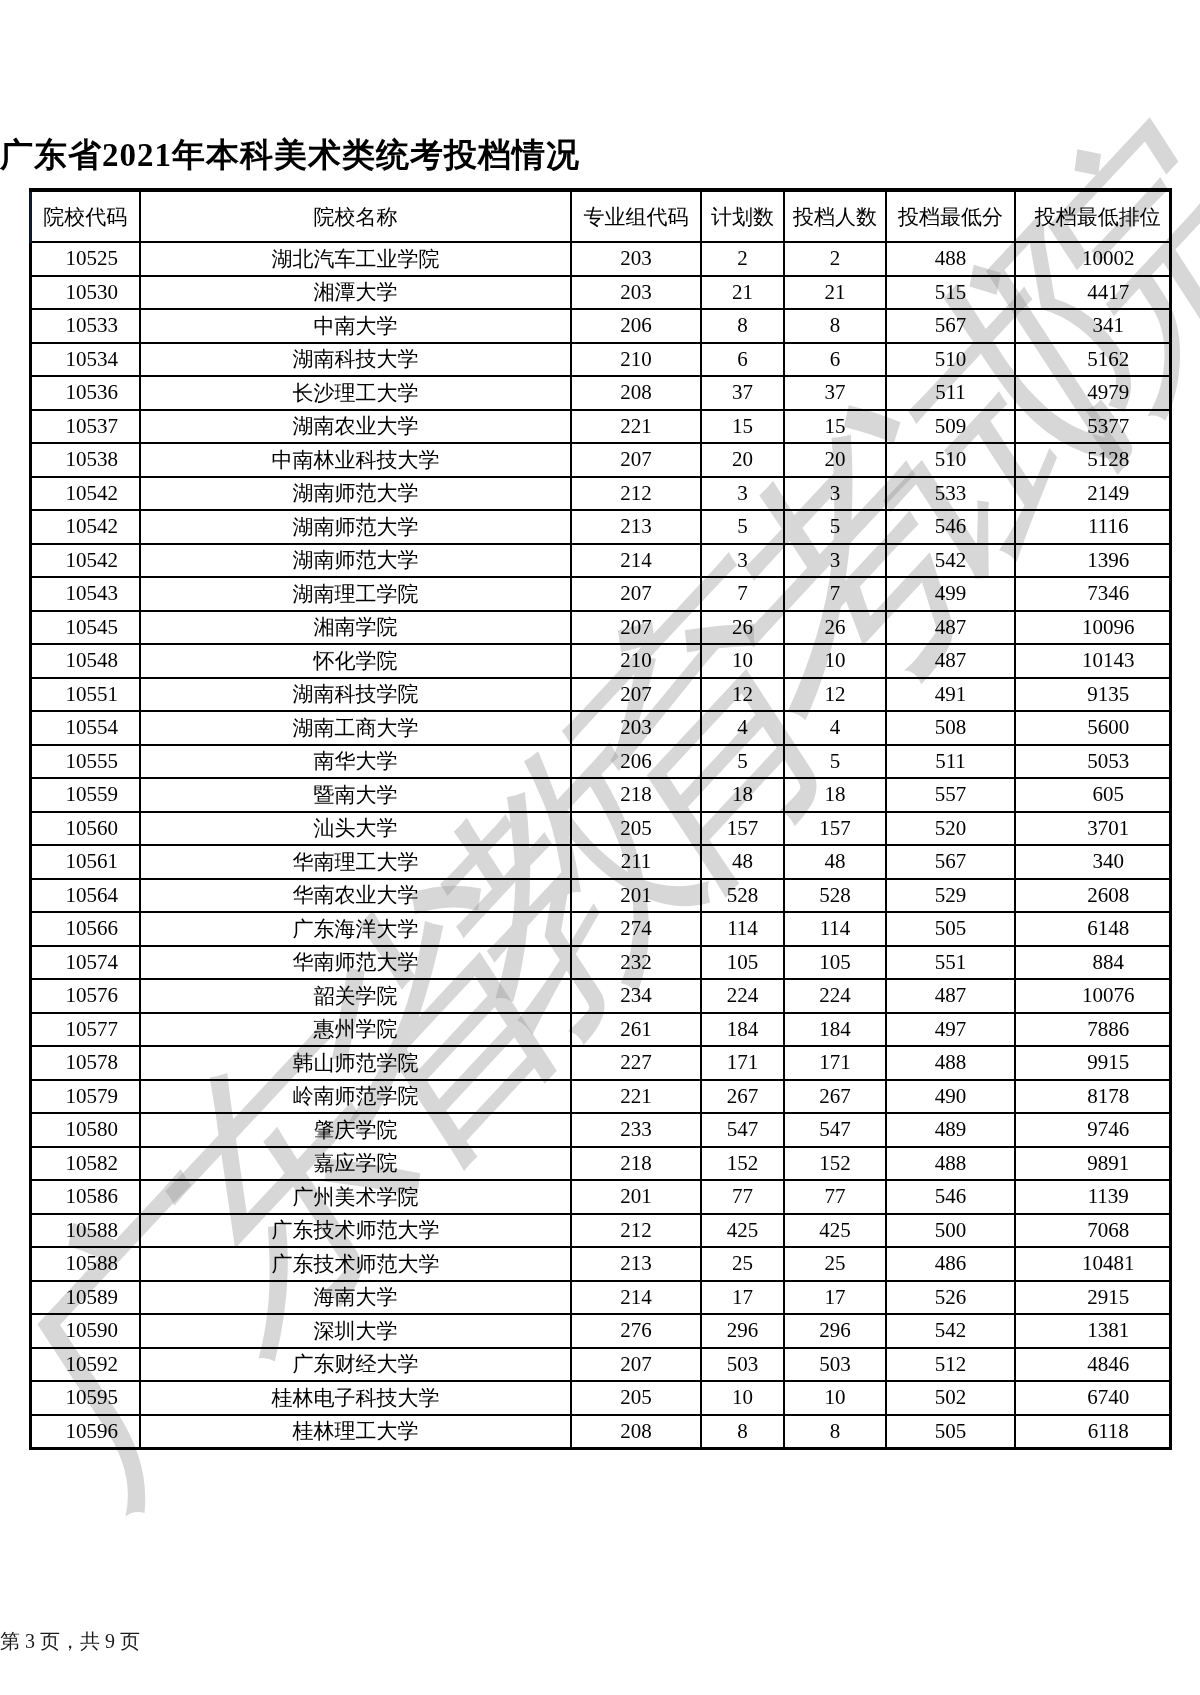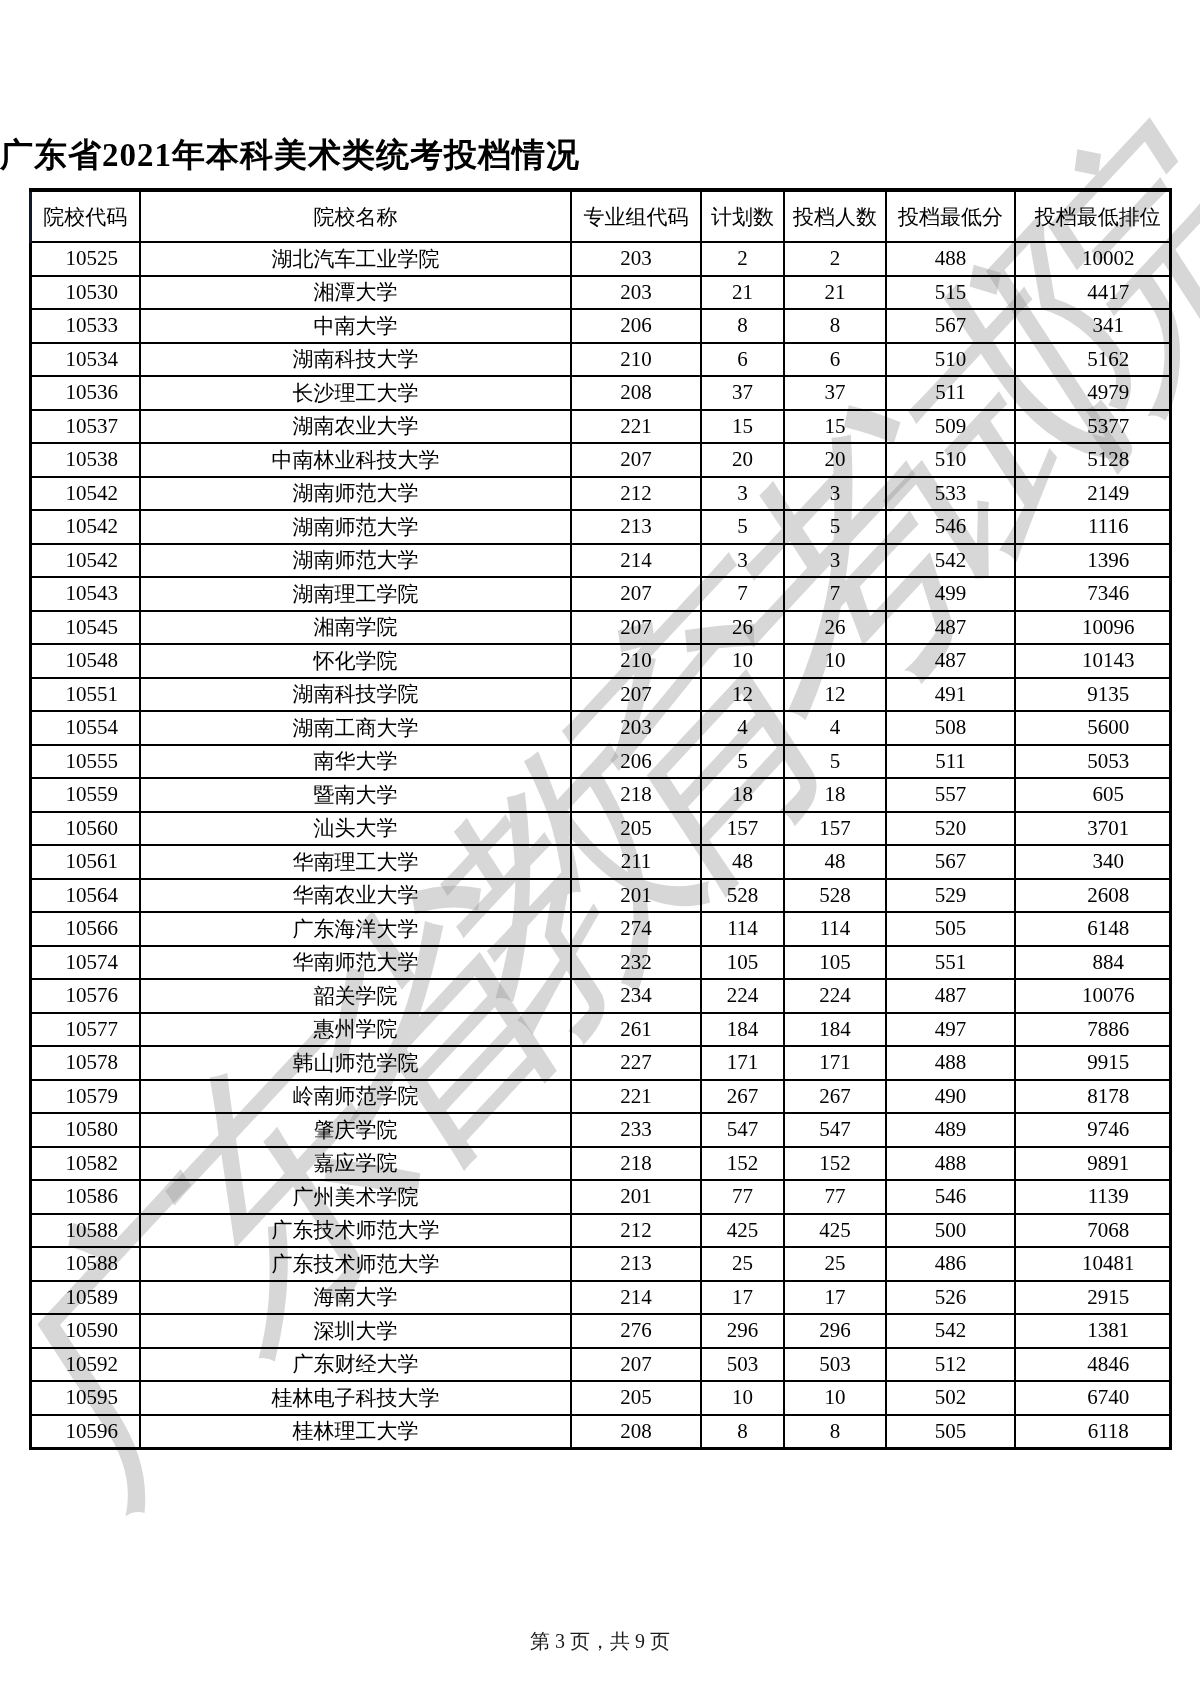--- a/index.html
+++ b/index.html
@@ -74,21 +74,20 @@
   col.c-plan   { width: 83px;  }
   col.c-count  { width: 102px; }
   col.c-score  { width: 129px; }
   col.c-rank   { width: 155px; }
   .page-footer {
     position: absolute;
     z-index: 1;
     top: 1628px;
     left: 0;
     width: 100%;
-    text-align: center;
     font-size: 20px;
     color: #1a1a1a;
   }
 </style>
 </head>
 <body>
 
 <div class="watermark">广东省教育考试院</div>
 
 <div class="page">

